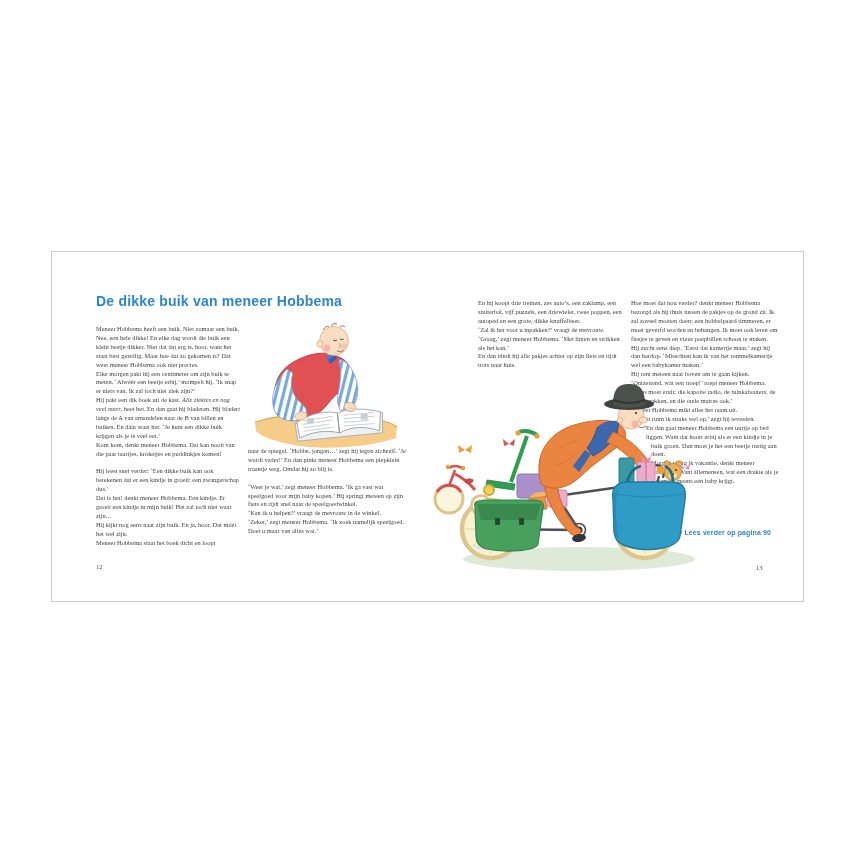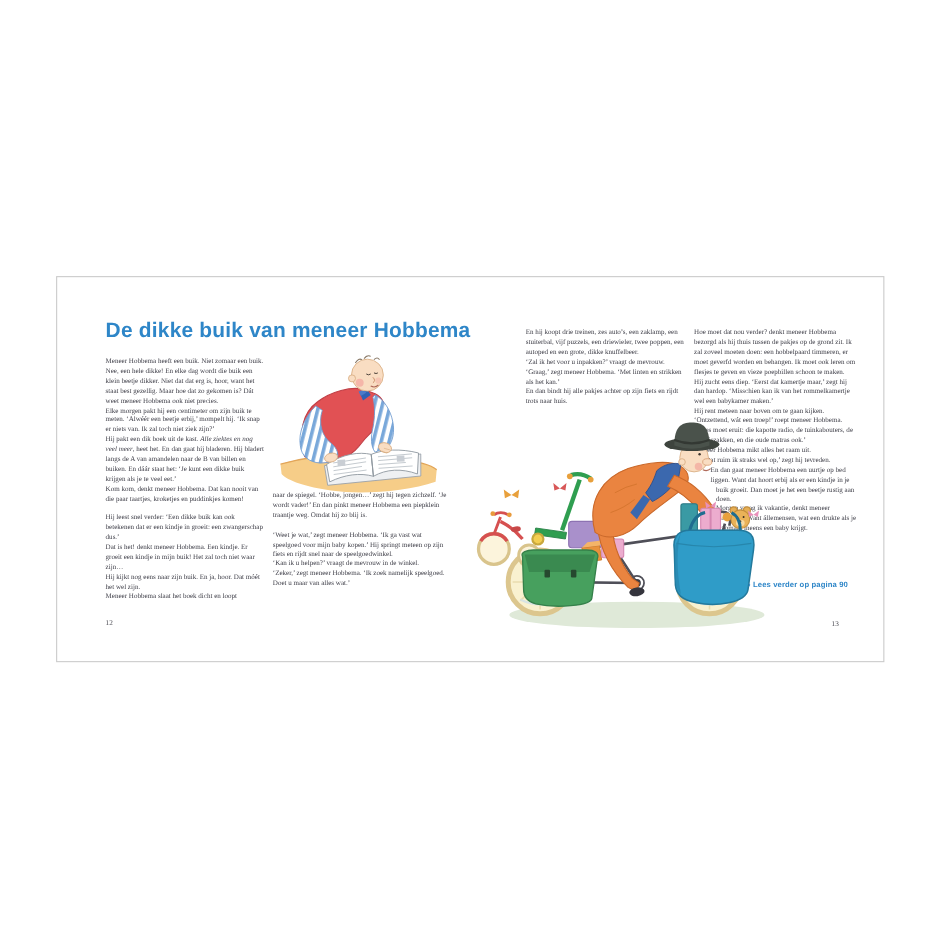--- a/index.html
+++ b/index.html
@@ -4,21 +4,21 @@
 <style>
   html,body{margin:0;padding:0;background:#ffffff;}
   .canvas{position:relative;width:856px;height:856px;background:#ffffff;overflow:hidden;
           font-family:"Liberation Serif",serif;}
   .spread{position:absolute;left:51px;top:251px;width:753px;height:351px;background:#ffffff;
           border:1px solid #cbcbcb;box-sizing:border-box;}
   .page{position:absolute;top:0;height:100%;}
   .page.left{left:0;width:376px;}
   .page.right{left:376px;width:375px;}
   .title{position:absolute;left:44px;top:41px;margin:0;
-         font-family:"Liberation Sans",sans-serif;font-weight:bold;font-size:19px;
+         font-family:"Liberation Sans",sans-serif;font-weight:bold;font-size:14px;
          line-height:16px;color:#2e86c8;letter-spacing:.2px;white-space:nowrap;}
   .col{position:absolute;font-size:6.4px;line-height:8.9px;color:#40404a;text-align:left;}
   .col p{margin:0;}
   .col p.sp{margin-top:8.9px;}
   .col-l1{left:44px;top:73px;width:144px;}
   .col-l2{left:196px;top:195px;width:158px;}
   .col-r1{left:50px;top:47px;width:147px;}
   .col-r2{left:203px;top:47px;width:148px;}
   .ill1{position:absolute;left:197px;top:71px;}
   .ill2{position:absolute;left:1px;top:126px;}

